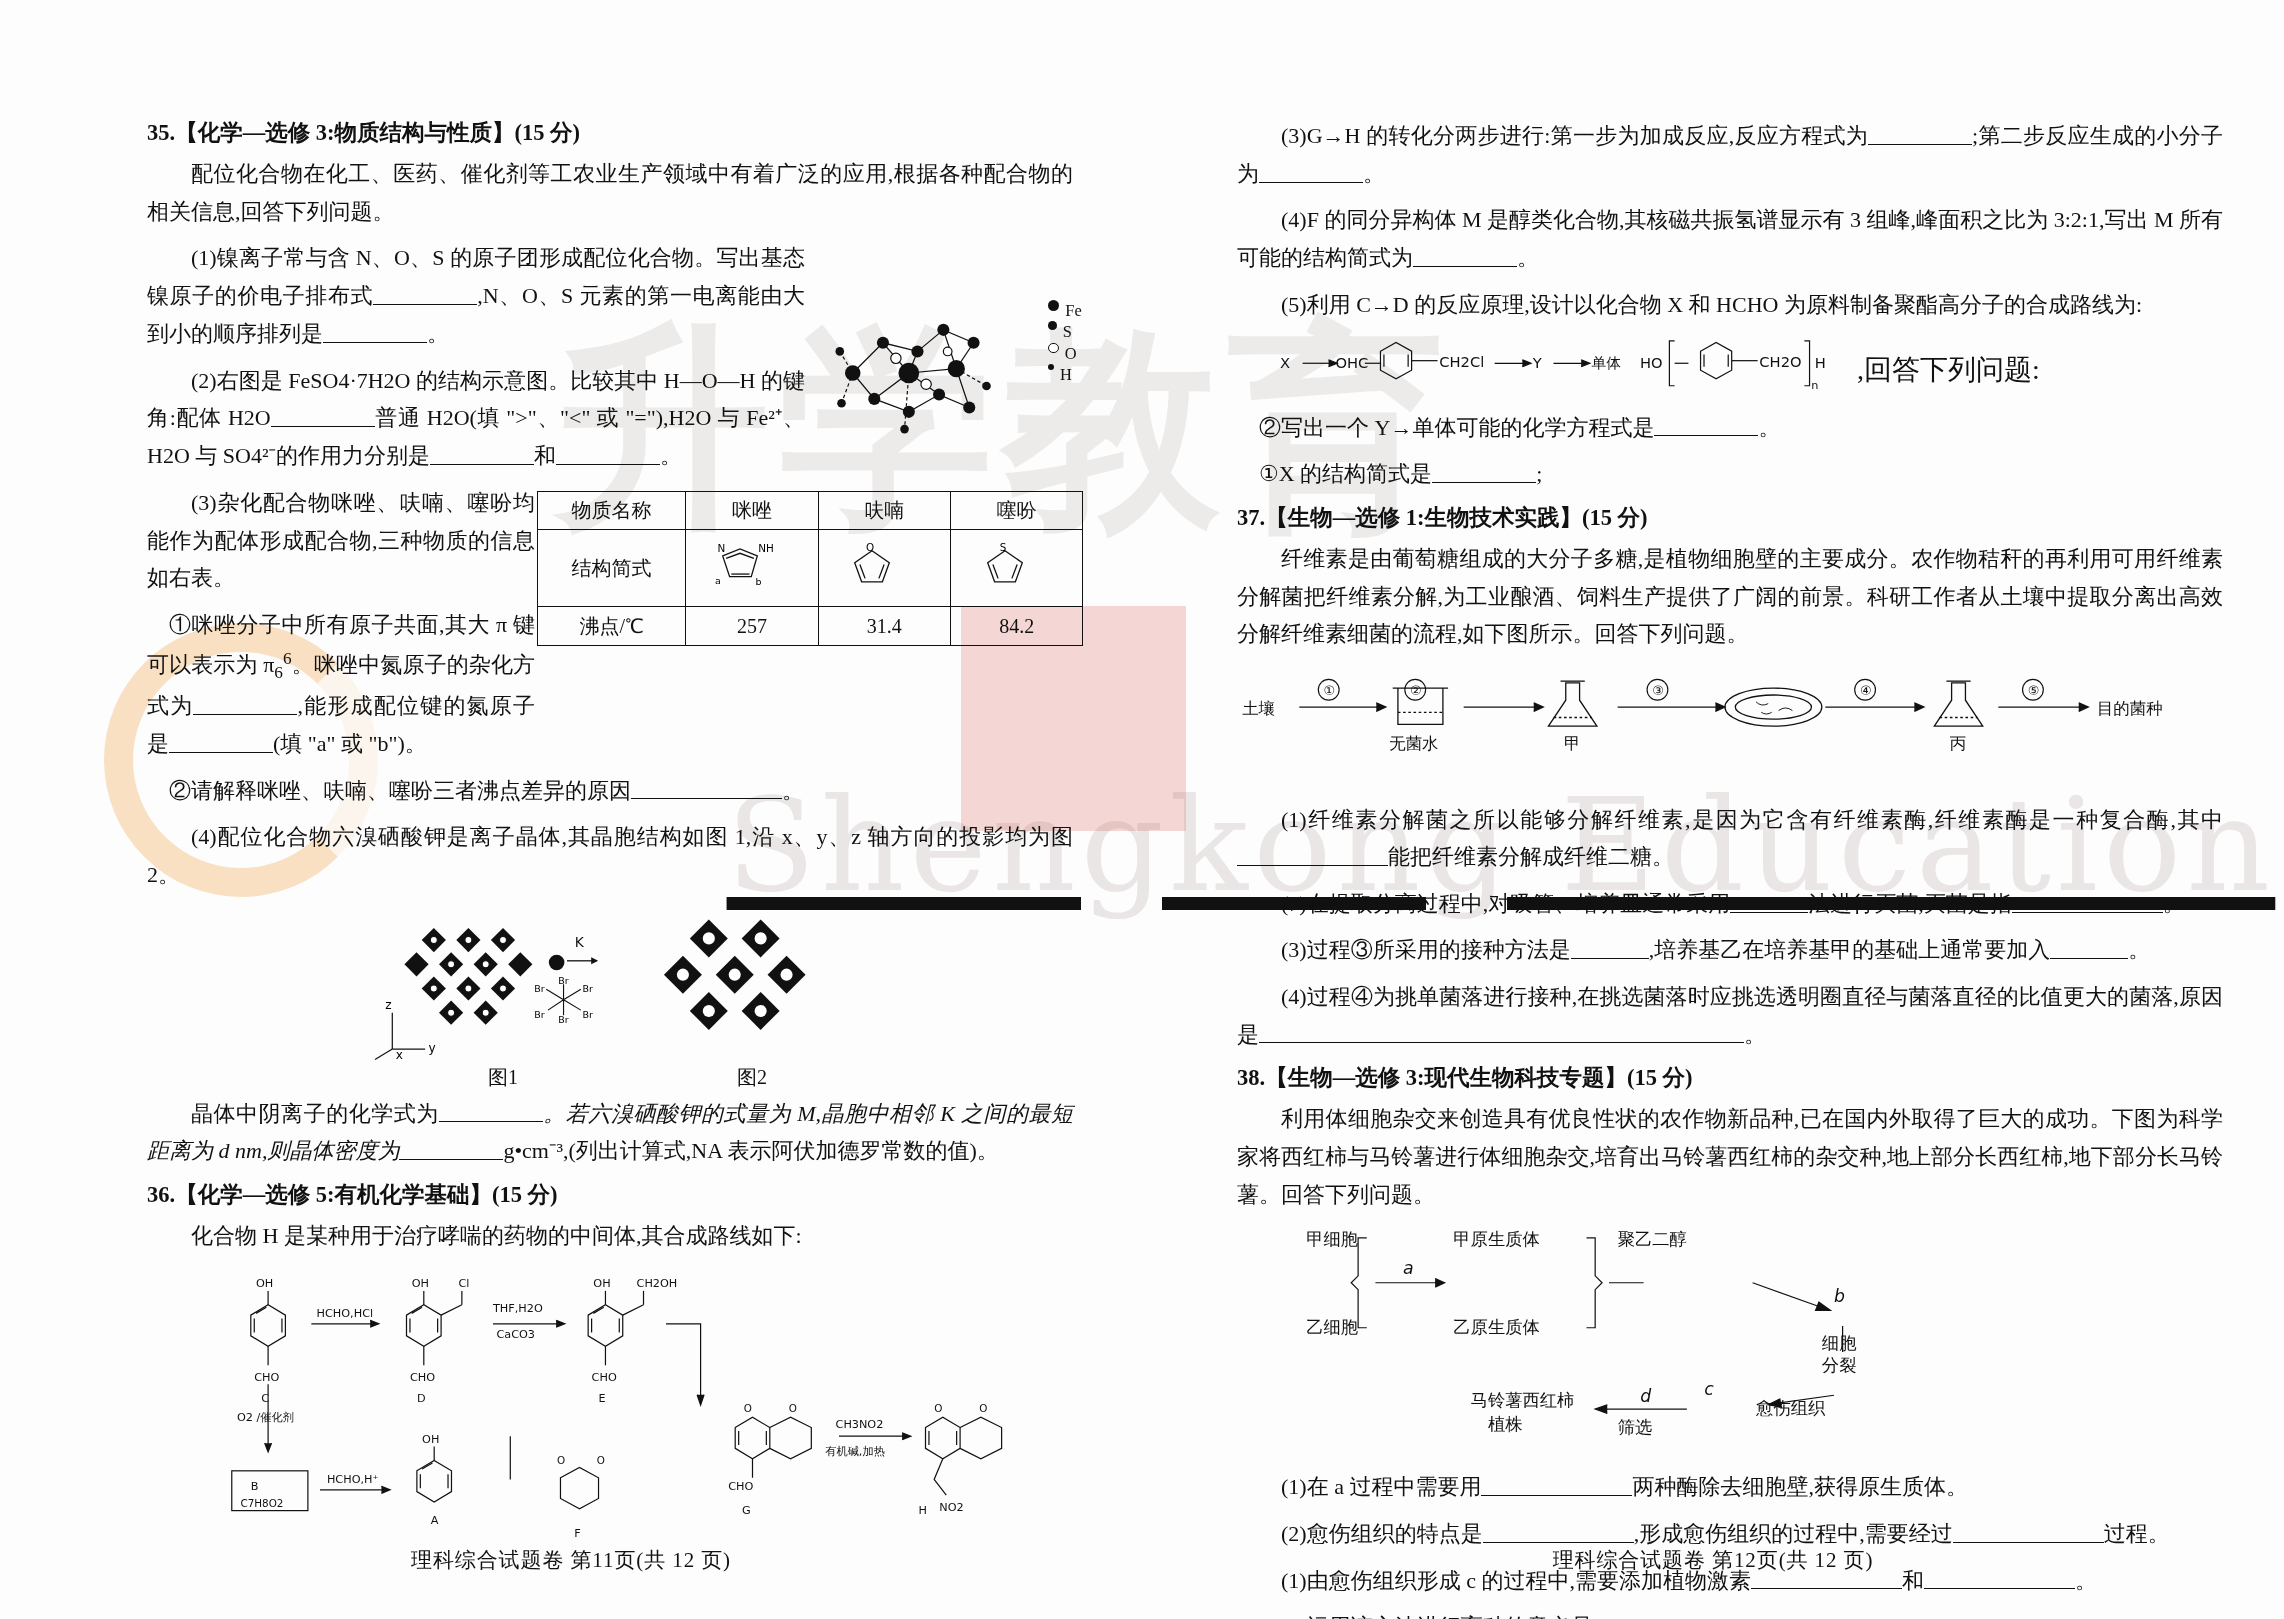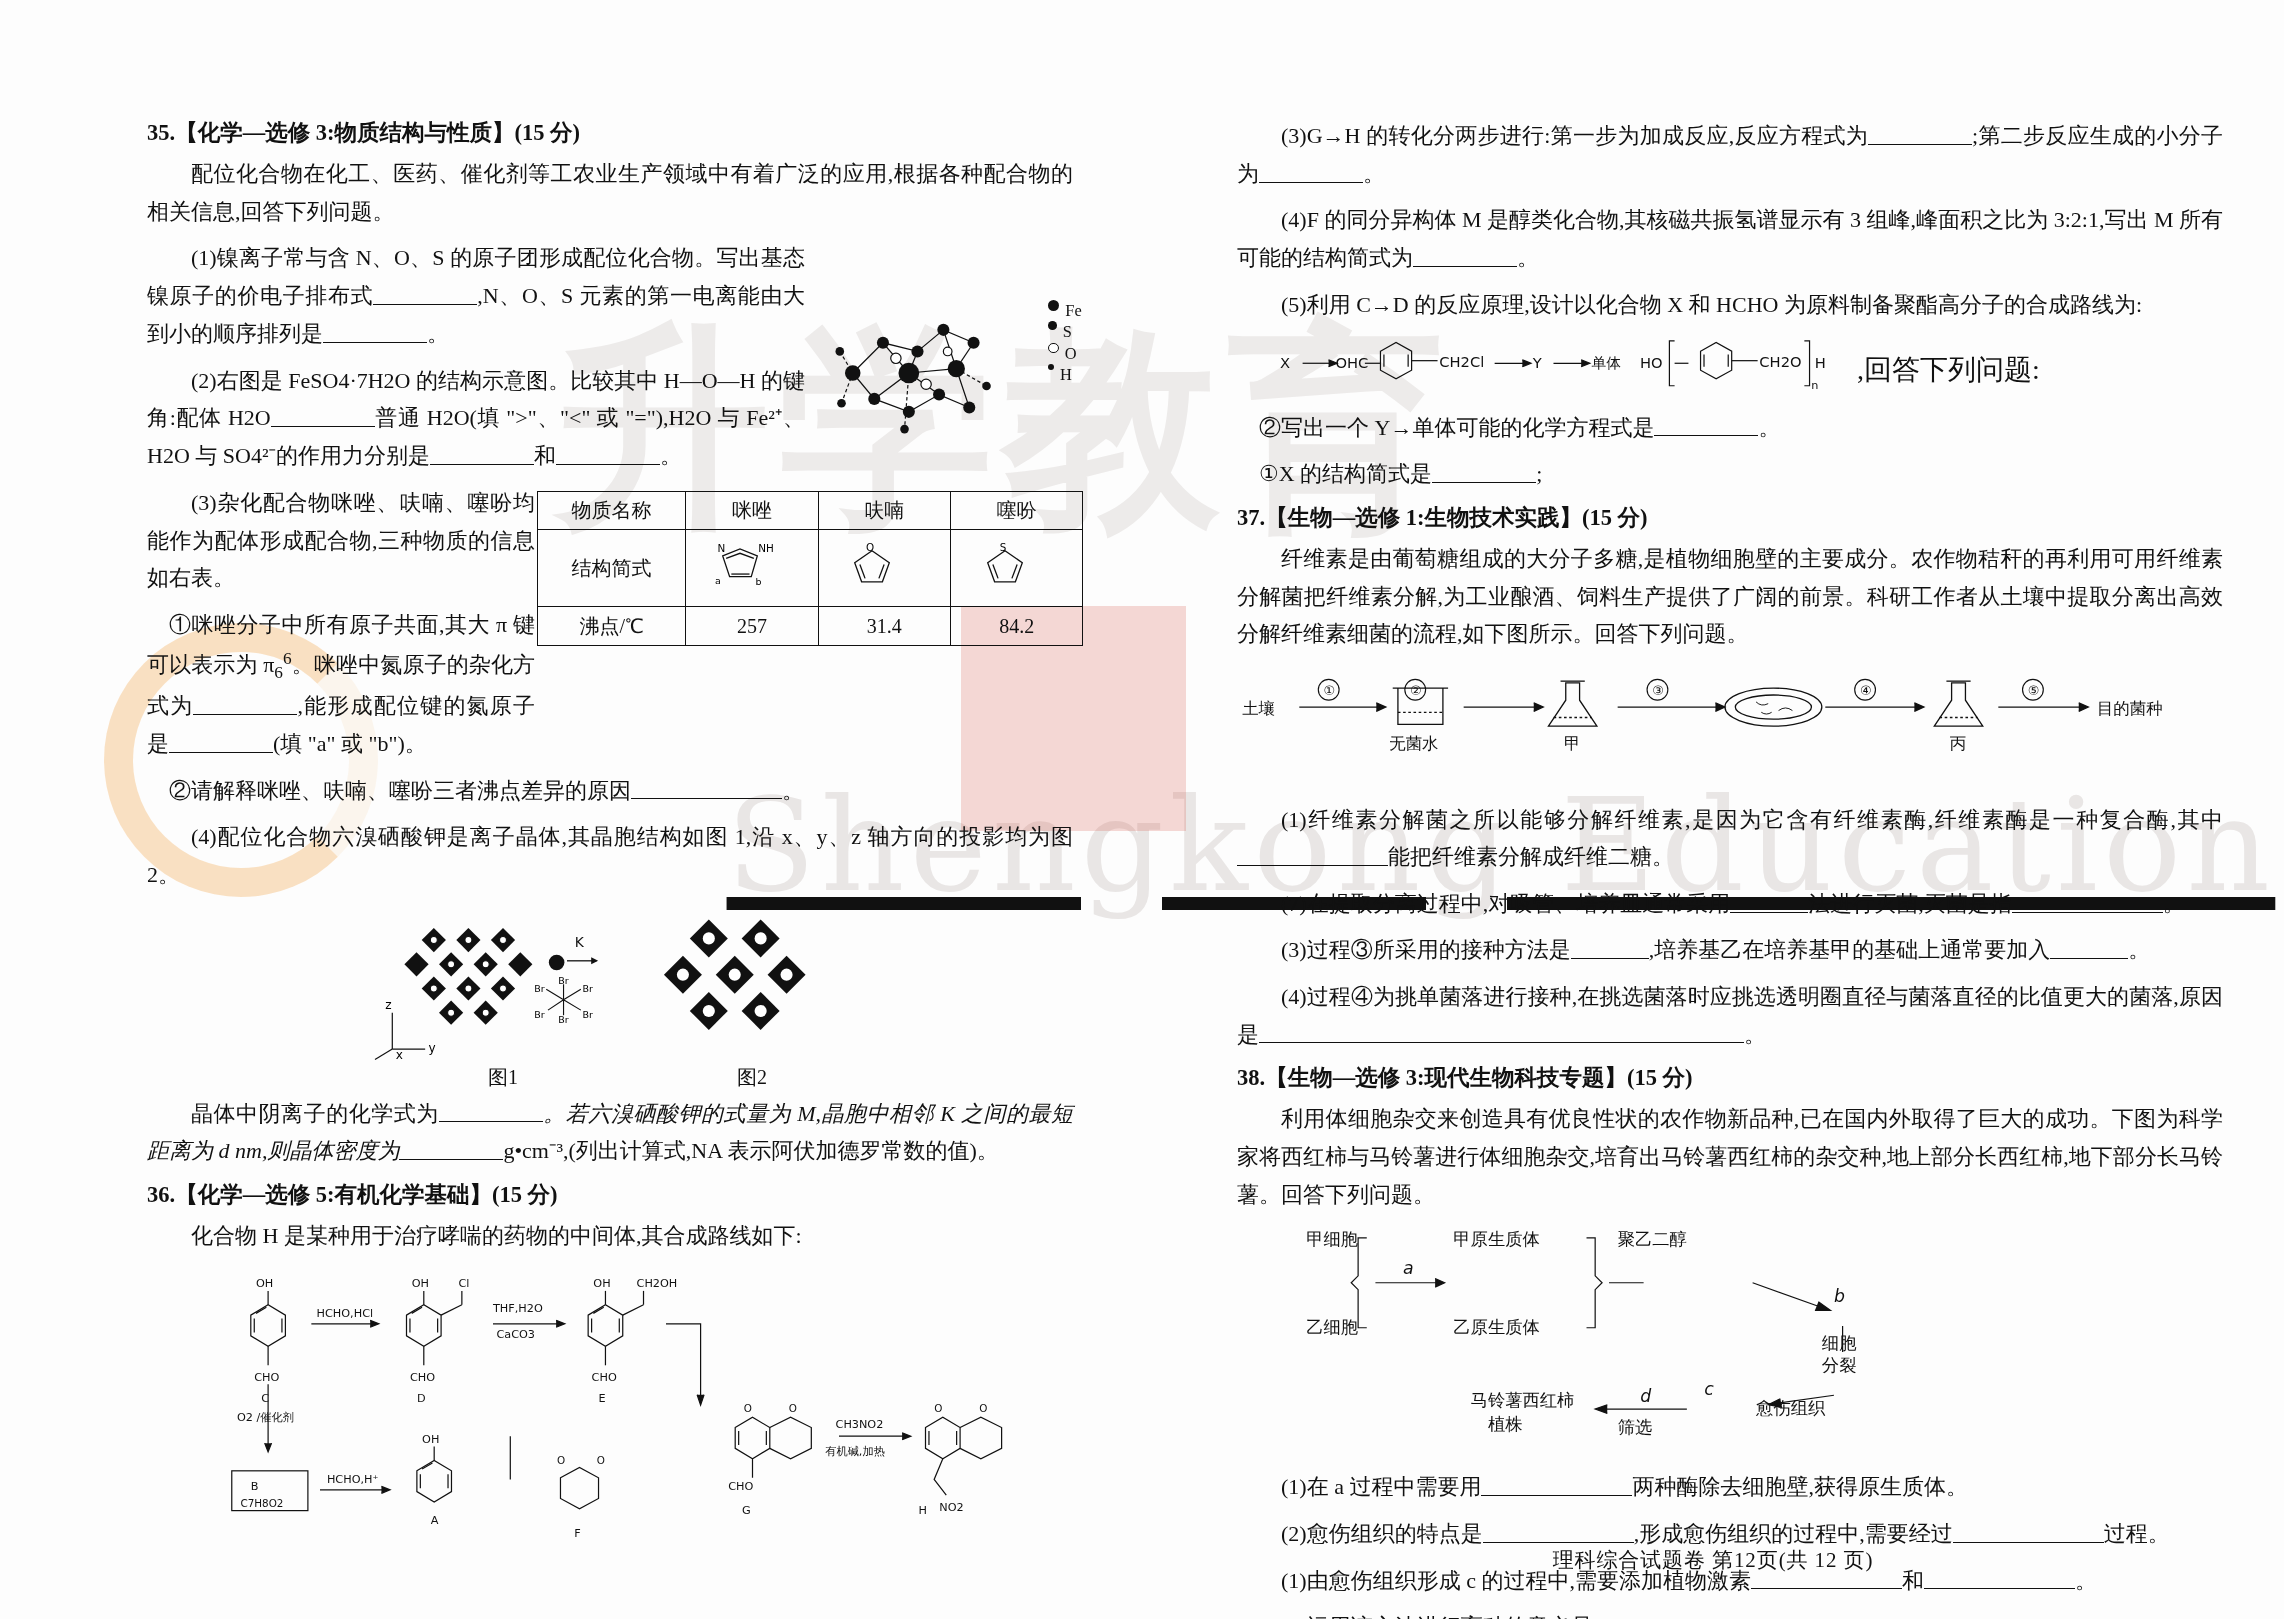--- a/index.html
+++ b/index.html
@@ -456,20 +456,21 @@
             <text x="742" y="172" font-size="12">O</text>
             <text x="910" y="172" font-size="12">O</text>
             <text x="962" y="172" font-size="12">O</text>
             <text x="474" y="232" font-size="12">O</text>
             <text x="520" y="232" font-size="12">O</text>
           </g>
         </svg>
       </div>
 
     </div>
+    <div class="footer">理科综合试题卷  第11页(共 12 页)</div>
   </div>
 
   <div class="col col-right">
     <div class="inner">
 
       <p class="ind">
         <span>(3)G→H 的转化分两步进行:第一步为加成反应,反应方程式为</span><span class="blank m"></span><span>;第二步反应生成的小分子为</span><span class="blank m"></span><span>。</span>
       </p>
 
       <p class="ind">

